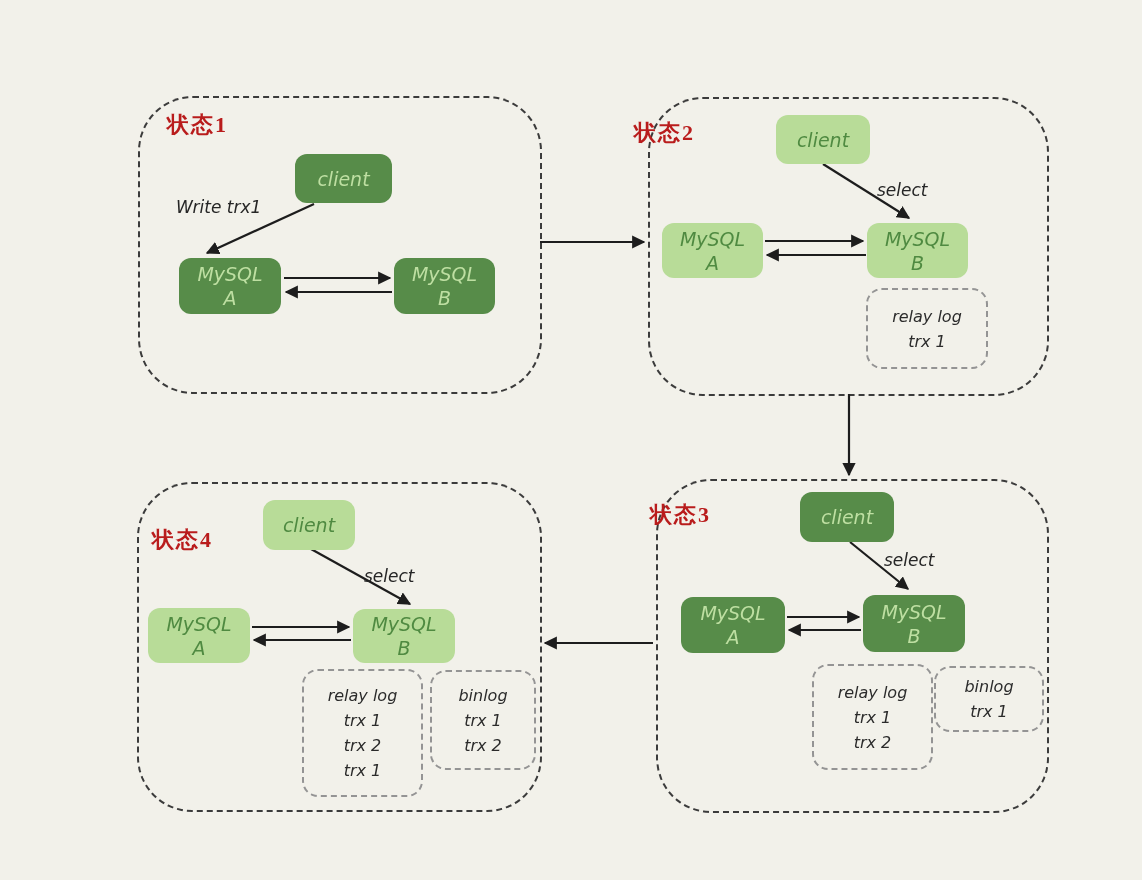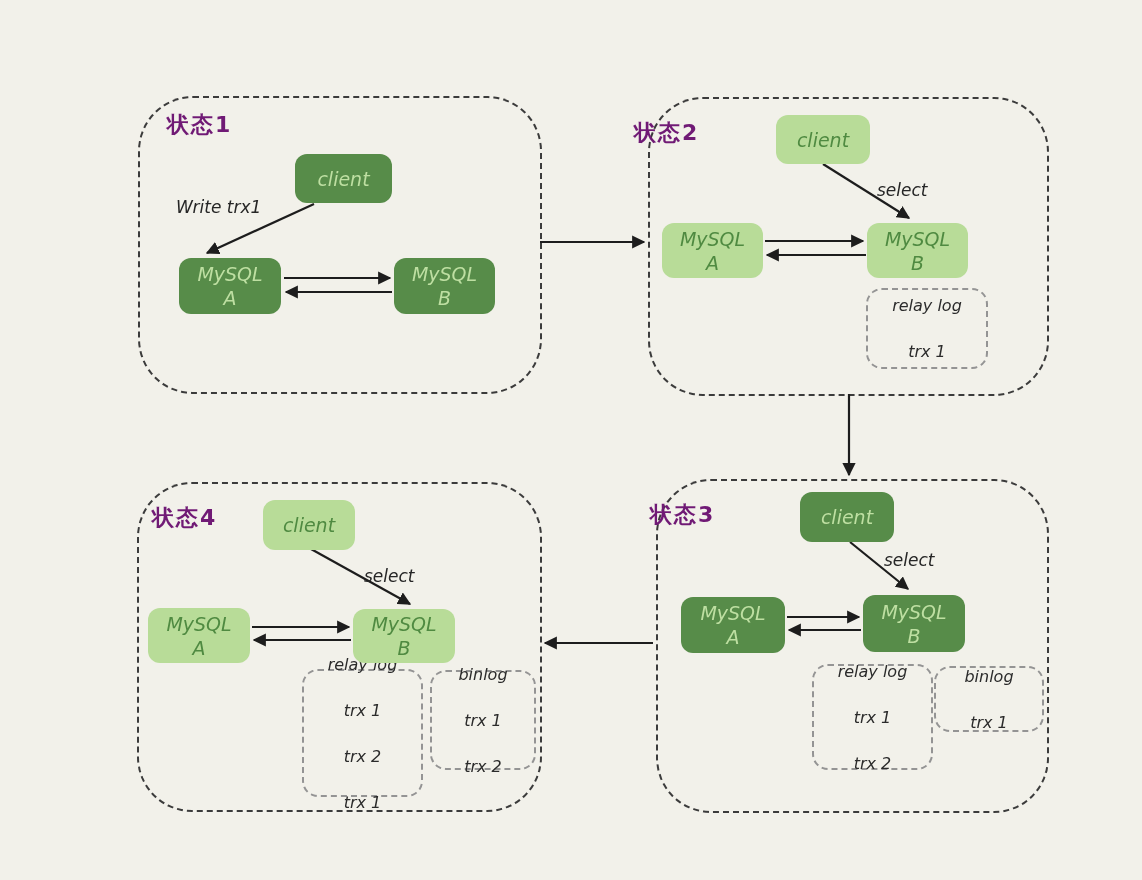--- a/index.html
+++ b/index.html
@@ -28,21 +28,20 @@
     display: flex;
     flex-direction: column;
     align-items: center;
     justify-content: center;
     font-size: 16px;
     line-height: 25px;
     color: #2b2b2b;
     font-style: italic;
     z-index: 2;
     text-align: center;
-    gap: 21px;
   }
   .arrow-layer {
     position: absolute;
     left: 0;
     top: 0;
     z-index: 3;
   }
   .node {
     position: absolute;
     display: flex;
@@ -55,23 +54,24 @@
     line-height: 24px;
     z-index: 4;
     text-align: right;
   }
   .node.dark  { background: #578c49; color: #bedfa2; }
   .node.light { background: #b8dc98; color: #4f8a41; }
   .state-label {
     position: absolute;
     font-weight: 700;
     font-size: 22px;
-    color: #701a75;
+    color: #b91c1c;
     letter-spacing: 2px;
     z-index: 5;
+    font-family: Liberation Serif, serif;
   }
   .edge-label {
     position: absolute;
     font-size: 17px;
     font-style: italic;
     color: #262626;
     z-index: 5;
     white-space: nowrap;
   }
 </style>
@@ -81,21 +81,21 @@
 <div class="canvas">
 
   <div class="panel" style="left:138px;top:96px;width:400px;height:294px"></div>
   <div class="panel" style="left:648px;top:97px;width:397px;height:295px"></div>
   <div class="panel" style="left:656px;top:479px;width:389px;height:330px"></div>
   <div class="panel" style="left:137px;top:482px;width:401px;height:326px"></div>
 
   <div class="state-label" style="left:167px;top:110px">状态1</div>
   <div class="state-label" style="left:634px;top:118px">状态2</div>
   <div class="state-label" style="left:650px;top:500px">状态3</div>
-  <div class="state-label" style="left:152px;top:503px">状态4</div>
+  <div class="state-label" style="left:152px;top:525px">状态4</div>
 
   <svg class="arrow-layer" width="1142" height="880" viewBox="0 0 1142 880">
     <defs>
       <marker id="ah" viewBox="0 0 10 10" refX="9" refY="5" markerWidth="6" markerHeight="6" orient="auto-start-reverse">
         <path d="M0,0 L10,5 L0,10 z" fill="#1d1d1d"></path>
       </marker>
     </defs>
     <g stroke="#1d1d1d" stroke-width="2.2" fill="none">
 
       <line x1="314" y1="204" x2="207" y2="253" marker-end="url(#ah)"></line>

